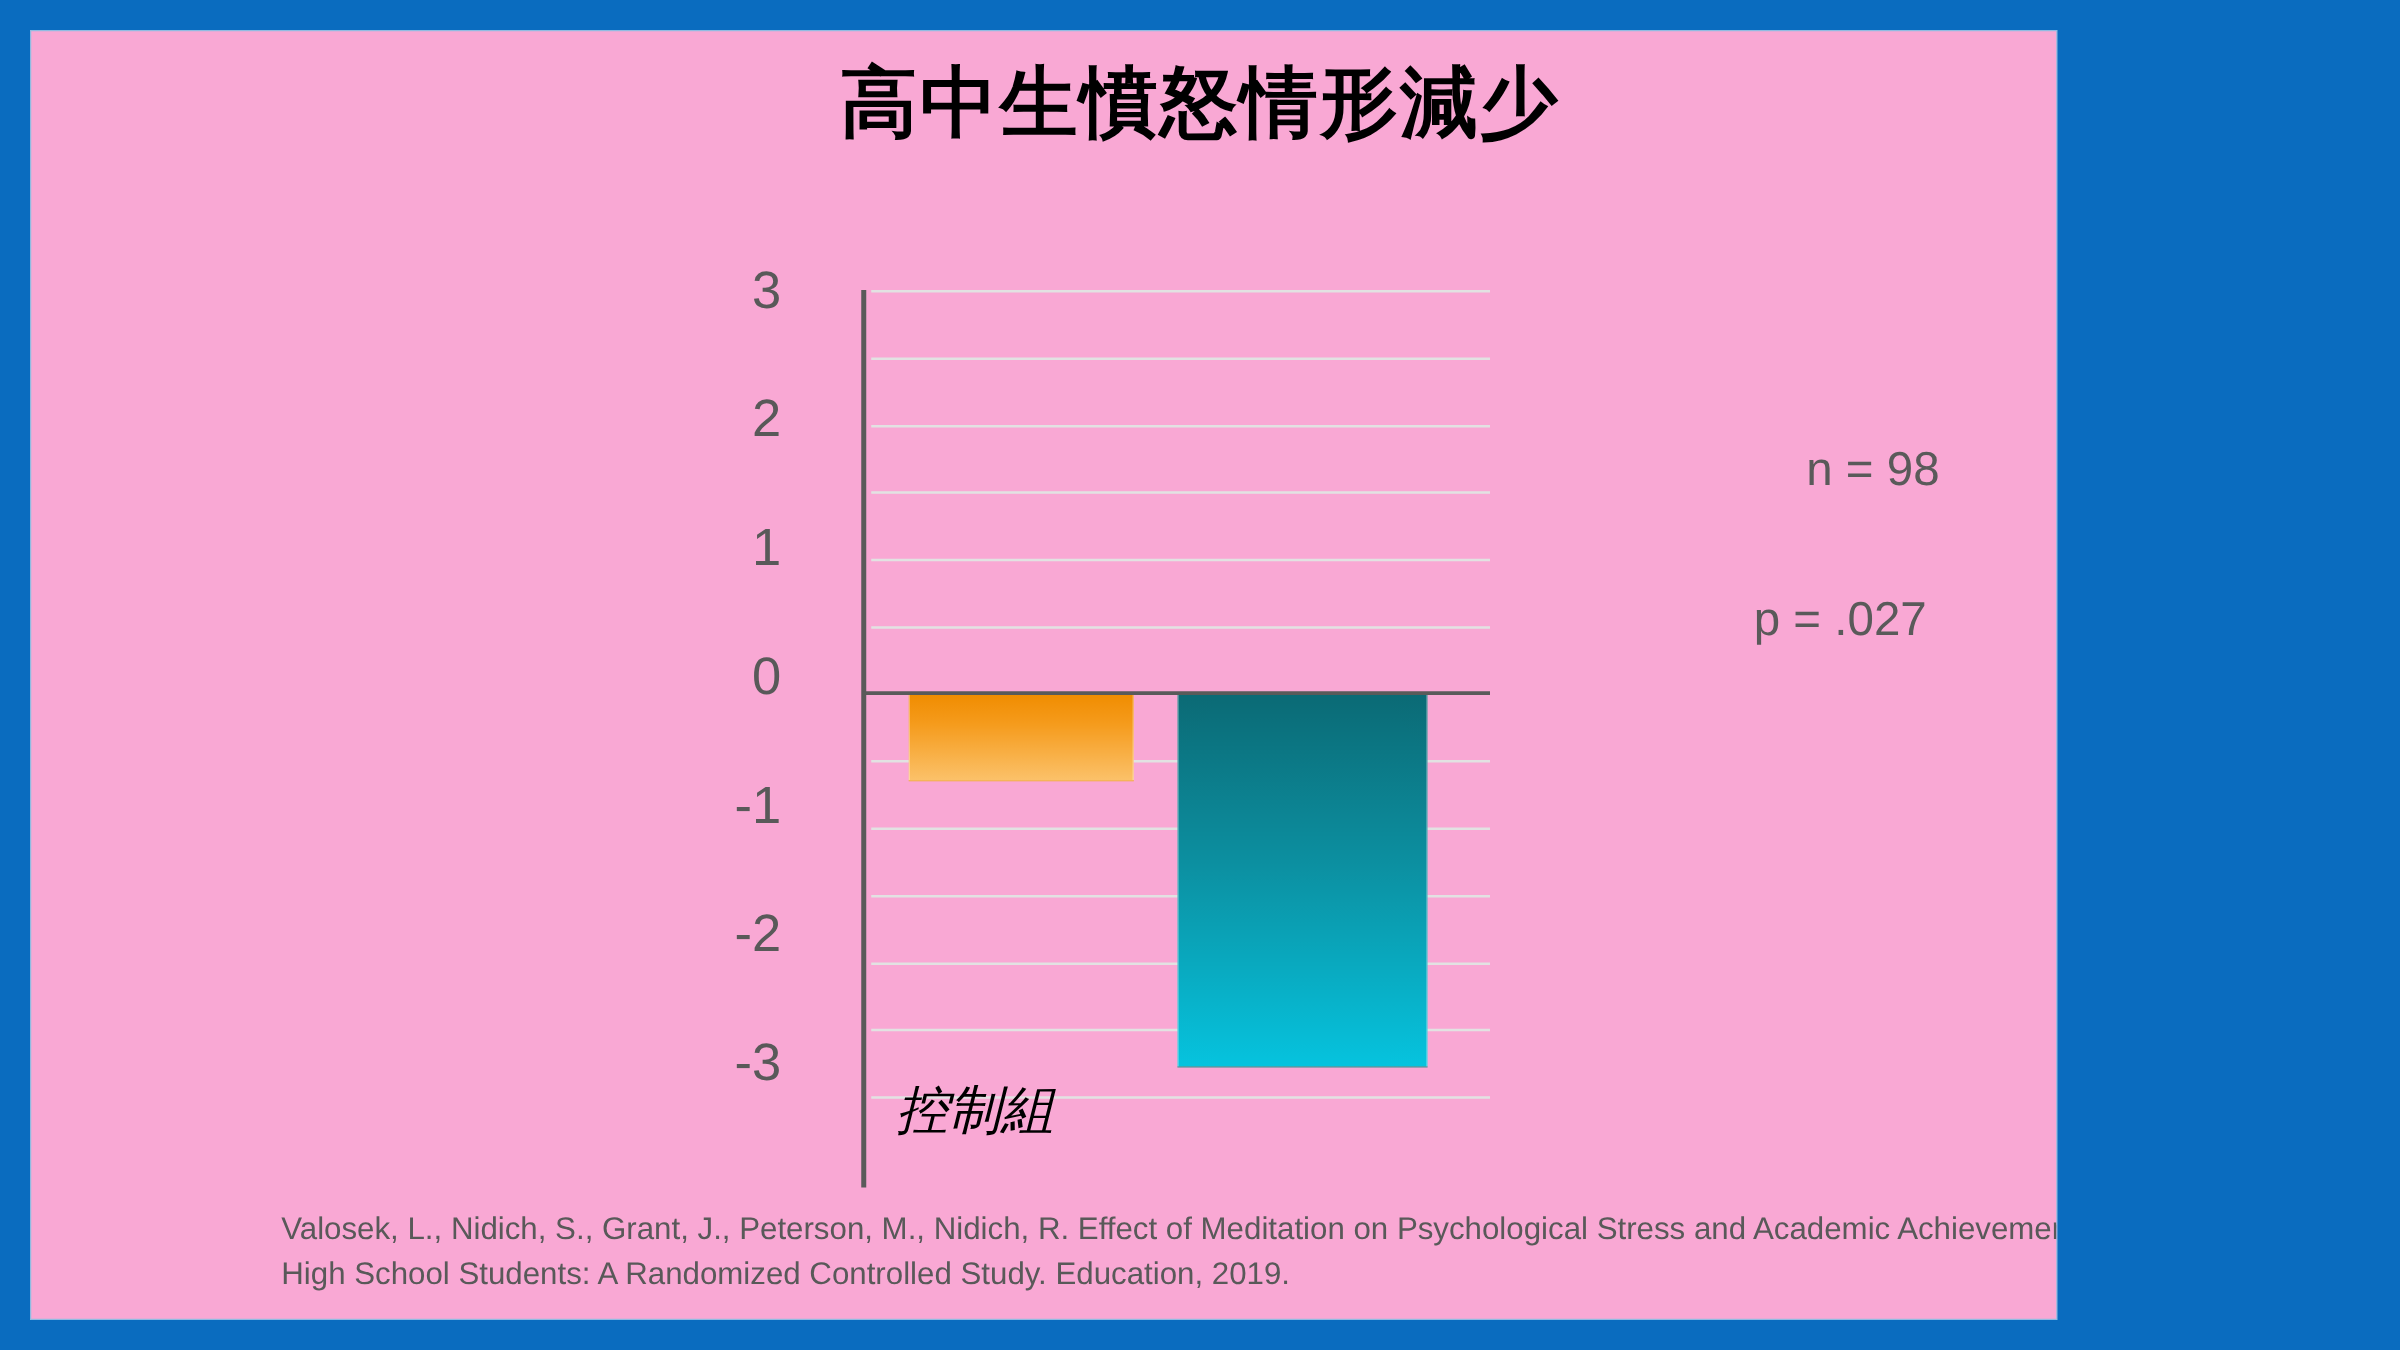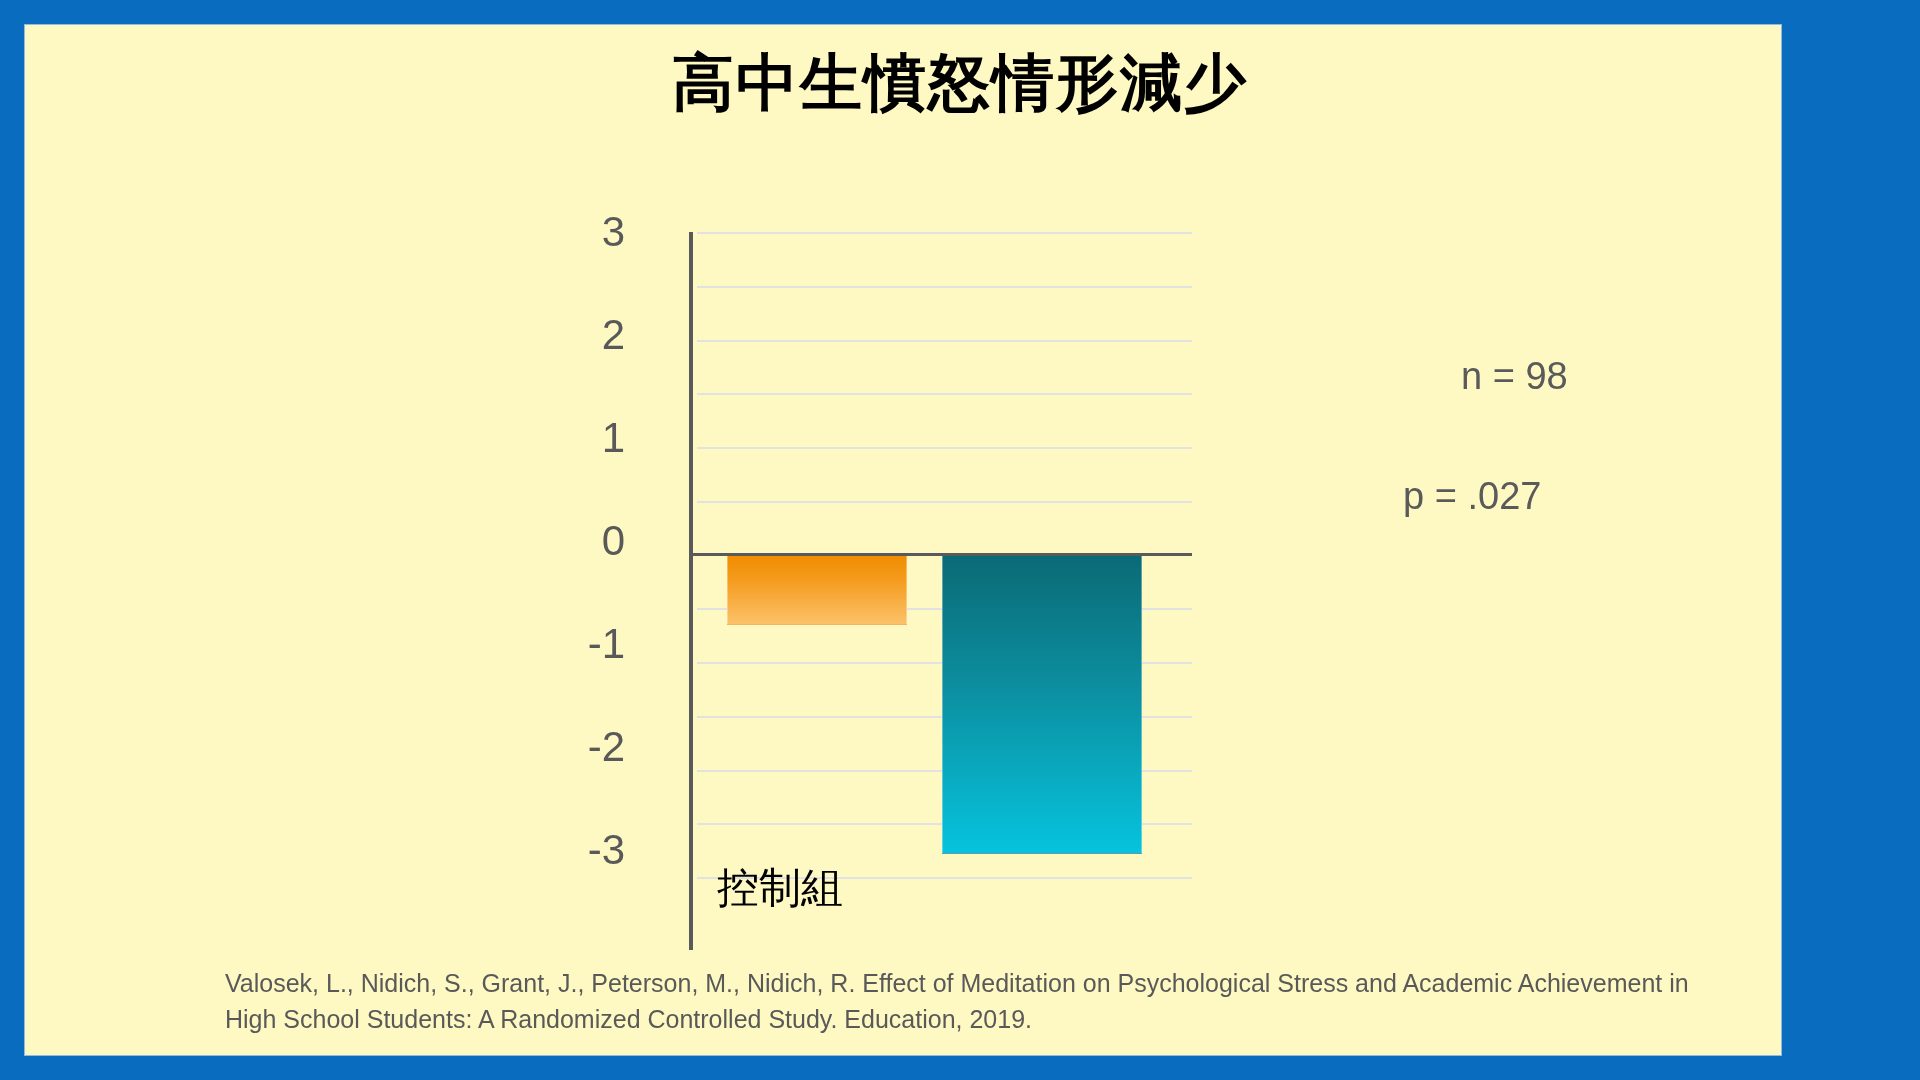--- a/index.html
+++ b/index.html
@@ -19,23 +19,23 @@
   #slide-frame {
     position: absolute;
     inset: 0;
     background: #0A6CBF;
   }
 
   #slide-canvas {
     position: absolute;
     left: 25px;
     top: 25px;
-    width: 1756px;
+    width: 1620px;
     height: 1030px;
-    background: #fef9c3;
+    background: #f9a8d4;
     box-shadow: 0 0 0 1px rgba(255,255,255,0.55);
     overflow: hidden;
   }
 
   
   #slide-title {
     position: absolute;
     left: 0;
     top: 22px;
     width: 1870px;
@@ -129,30 +129,31 @@
     background: linear-gradient(to bottom, #0B6A75 0%, #0C8FA0 45%, #06C3DE 100%);
   }
 
   .cat-label {
     position: absolute;
     top: 655px;
     font-size: 42px;
     color: #000000;
     white-space: nowrap;
     text-align: center;
+    font-style: italic;
   }
 
   
   .stat-note {
     position: absolute;
     font-size: 38px;
     color: #5A5A5A;
     white-space: nowrap;
   }
-  #stat-n { left: 1420px; top: 330px; margin-left: 16px; }
+  #stat-n { left: 1420px; top: 330px; }
   #stat-p { left: 1378px; top: 450px; }
 
   
   #citation {
     position: absolute;
     left: 200px;
     top: 940px;
     width: 1490px;
     font-size: 25px;
     line-height: 1.45;

